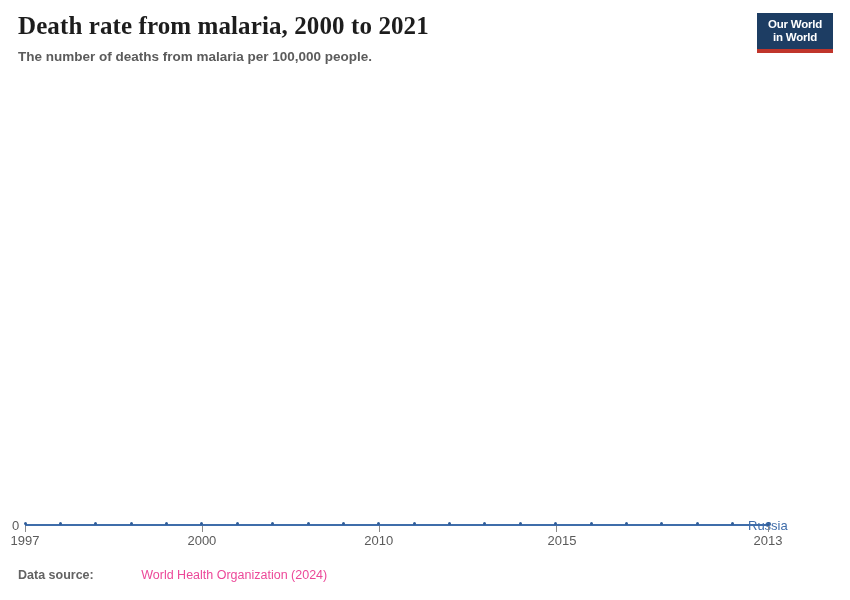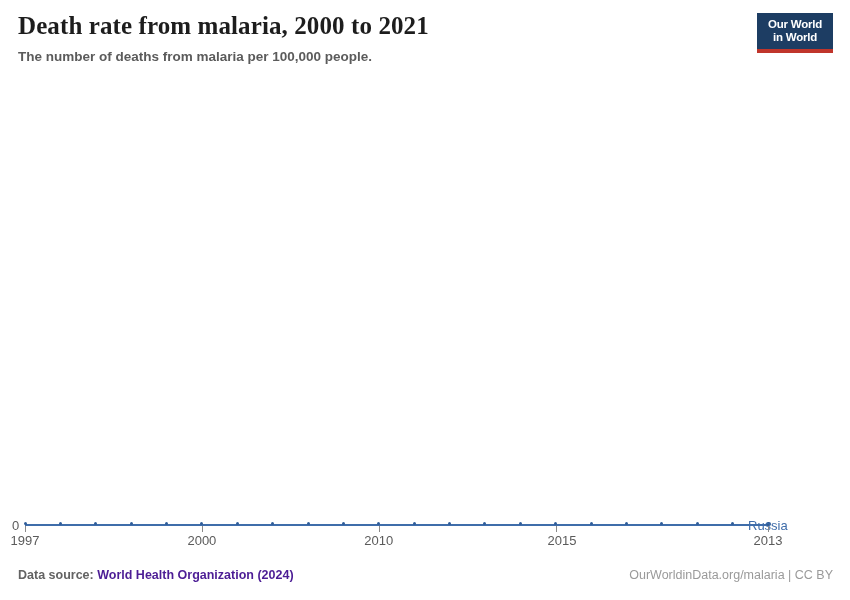--- a/index.html
+++ b/index.html
@@ -173,22 +173,23 @@
     left: 0;
     top: 0;
     white-space: nowrap;
   }
   .footer-left .src-label {
     color: #636363;
     font-weight: 700;
     text-align: right;
   }
   .footer-left .src-value {
-    color: #4c1d95;
-    font-weight: 700;
+    color: #ec4899;
+    font-weight: 400;
+    margin-left: 44px;
   }
   .footer-right {
     position: absolute;
     right: 0;
     top: 0;
     color: #9a9a9a;
     white-space: nowrap;
   }
 </style>
 </head>
@@ -251,16 +252,15 @@
         <div class="x-tick" style="left: 768px;"></div>
         <div class="x-tick-label" style="left: 768px;">2013</div>
       </div>
   </div>
 
   <div class="footer">
     <div class="footer-left">
       <span class="src-label">Data source:</span>
       <span class="src-value">World Health Organization (2024)</span>
     </div>
-    <div class="footer-right">OurWorldinData.org/malaria | CC BY</div>
   </div>
 
 </div>
 
 </body></html>

